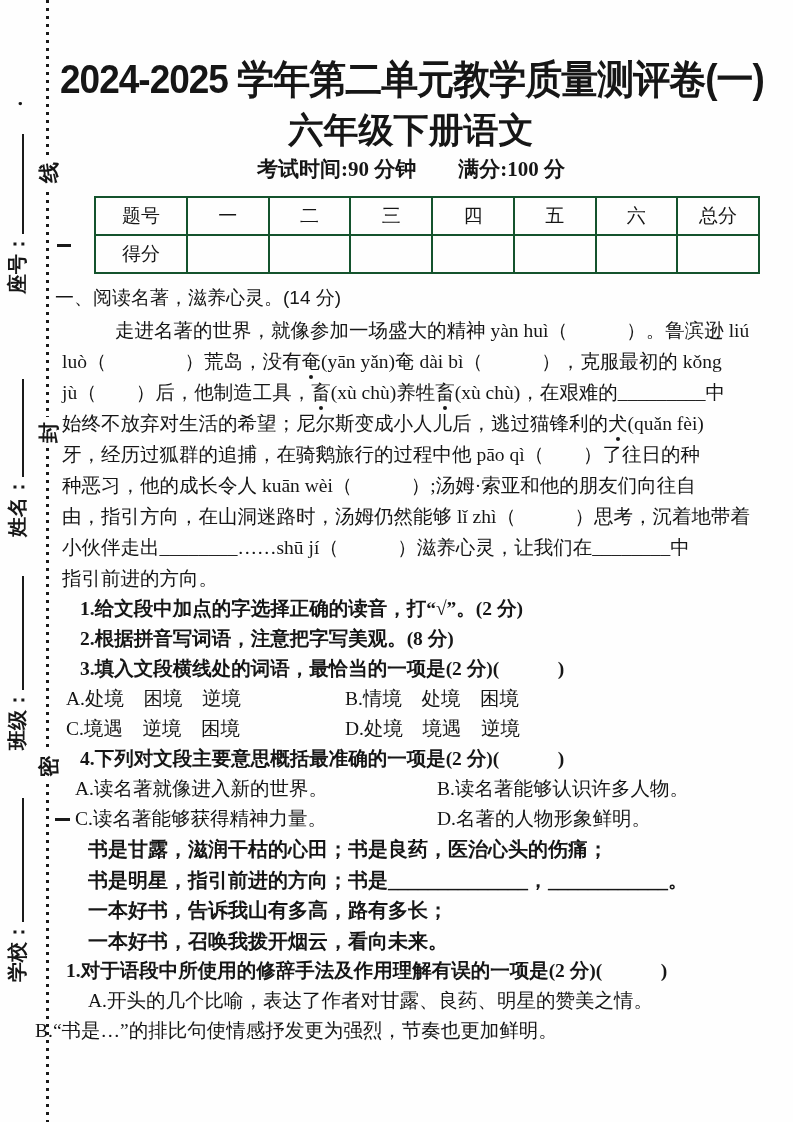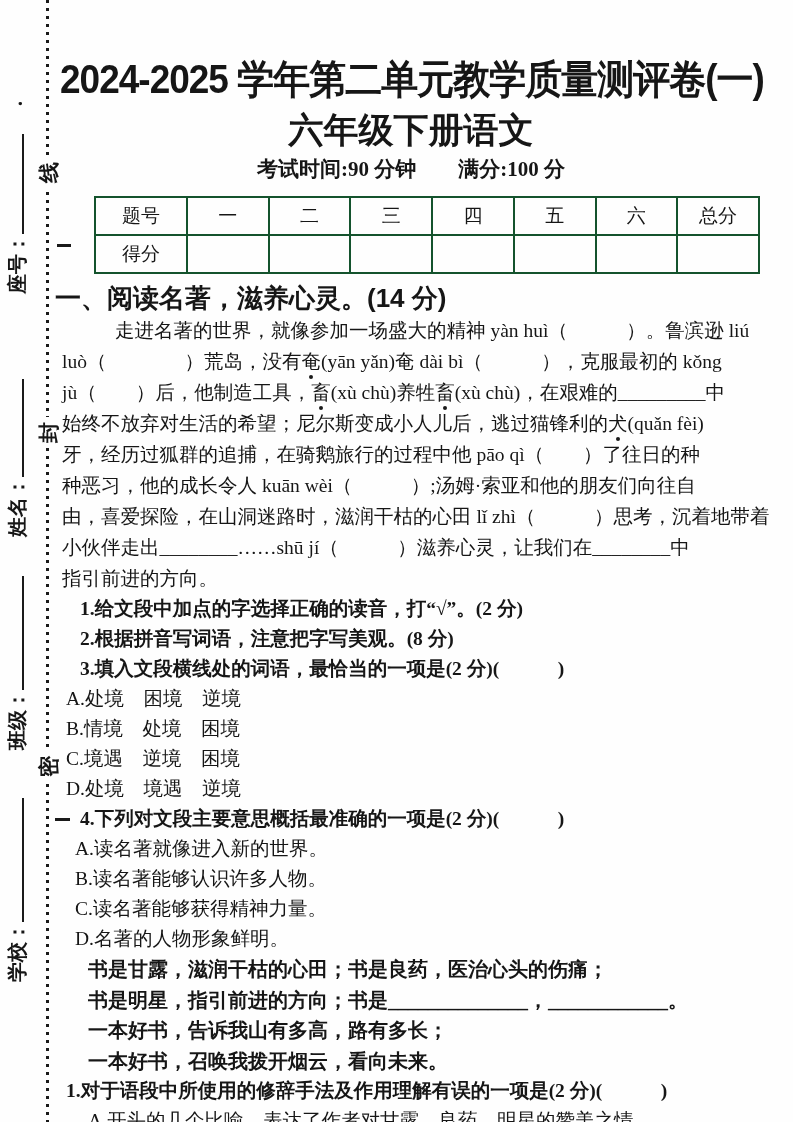--- a/index.html
+++ b/index.html
@@ -29,30 +29,30 @@
         font-size:37px;line-height:52px;font-weight:700;letter-spacing:-1px;white-space:nowrap;
         transform:scaleY(1.08);}
   .subtitle{margin:0;text-align:center;font-family:"Liberation Sans",sans-serif;
         font-size:35px;line-height:48px;font-weight:700;}
   .exam-info{text-align:center;font-size:21px;line-height:26px;font-weight:700;margin-top:2px;}
   .score-table{width:666px;margin:14px 0 0 34px;border-collapse:collapse;table-layout:fixed;
         font-size:19px;font-family:"Liberation Sans",sans-serif;}
   .score-table th,.score-table td{border:2px solid #14532d;height:36px;text-align:center;
         font-weight:500;padding:0;}
   .score-table .c0{width:90px;}
-  .sec-head{font-family:"Liberation Sans",sans-serif;font-weight:700;font-size:26px;
+  .sec-head{font-family:"Liberation Sans",sans-serif;font-weight:400;font-size:19px;
         line-height:26px;margin:11px 0 0 -5px;white-space:nowrap;}
   .passage{font-size:19.5px;line-height:31px;margin:4px 0 0 2px;}
   .pline{white-space:nowrap;}
   .pline.indent{text-indent:53px;}
   .em-dot{position:relative;display:inline-block;}
   .em-dot::after{content:'';position:absolute;left:50%;bottom:-2px;transform:translateX(-50%);
         width:4px;height:4px;border-radius:50%;background:#1a1a1a;}
   .qline{font-size:19.5px;line-height:30px;font-weight:600;margin-left:20px;white-space:nowrap;}
-  .optrow{display:flex;font-size:19.5px;line-height:30px;font-weight:500;margin-left:6px;white-space:nowrap;flex-direction:column;}
+  .optrow{display:flex;font-size:19.5px;line-height:30px;font-weight:500;margin-left:6px;white-space:nowrap;}
   .optrow.q4row{margin-left:15px;}
   .optrow .lcol{display:inline-block;}
   .optrow.q3row .lcol{width:279px;}
   .optrow.q4row .lcol{width:362px;}
   .poem-line{margin-left:28px;font-size:20px;line-height:30.5px;font-weight:600;white-space:nowrap;}
   .s2q{margin-left:6px;}
   .optA2{font-size:19.5px;line-height:30px;font-weight:500;margin-left:28px;white-space:nowrap;}
   .optB2{font-size:19.5px;line-height:30px;font-weight:500;margin-left:-25px;white-space:nowrap;}
 </style>
 </head>
@@ -111,21 +111,21 @@
 
     <div class="sec-head">一、阅读名著，滋养心灵。(14 分)</div>
 
     <div class="passage">
       <div class="pline indent"><span>走进名著的世界，就像参加一场盛大的精神 yàn huì（　　　）。鲁滨逊 liú</span></div>
       <div class="pline"><span>luò（　　　　）荒岛，没有</span><span class="em-dot">奄</span><span>(yān yǎn)奄 dài bì（　　　），克服最初的 kǒng</span></div>
       <div class="pline"><span>jù（　　）后，他制造工具，</span><span class="em-dot">畜</span><span>(xù chù)养牲</span><span class="em-dot">畜</span><span>(xù chù)，在艰难的_________中</span></div>
       <div class="pline"><span>始终不放弃对生活的希望；尼尔斯变成小人儿后，逃过猫锋利的</span><span class="em-dot">犬</span><span>(quǎn fèi)</span></div>
       <div class="pline"><span>牙，经历过狐群的追捕，在骑鹅旅行的过程中他 pāo qì（　　）了往日的种</span></div>
       <div class="pline"><span>种恶习，他的成长令人 kuān wèi（　　　）;汤姆·索亚和他的朋友们向往自</span></div>
-      <div class="pline"><span>由，喜爱探险，在山洞迷路时，滋润干枯的心田 lǐ zhì（　　　）思考，沉着地带着</span></div>
+      <div class="pline"><span>由，指引方向，在山洞迷路时，汤姆仍然能够 lǐ zhì（　　　）思考，沉着地带着</span></div>
       <div class="pline"><span>小伙伴走出________……shū jí（　　　）滋养心灵，让我们在________中</span></div>
       <div class="pline"><span>指引前进的方向。</span></div>
     </div>
 
     <div class="qline">1.给文段中加点的字选择正确的读音，打“√”。(2 分)</div>
     <div class="qline">2.根据拼音写词语，注意把字写美观。(8 分)</div>
     <div class="qline">3.填入文段横线处的词语，最恰当的一项是(2 分)(　　　)</div>
     <div class="optrow q3row">
       <span class="lcol">A.处境　困境　逆境</span>
       <span>B.情境　处境　困境</span>

